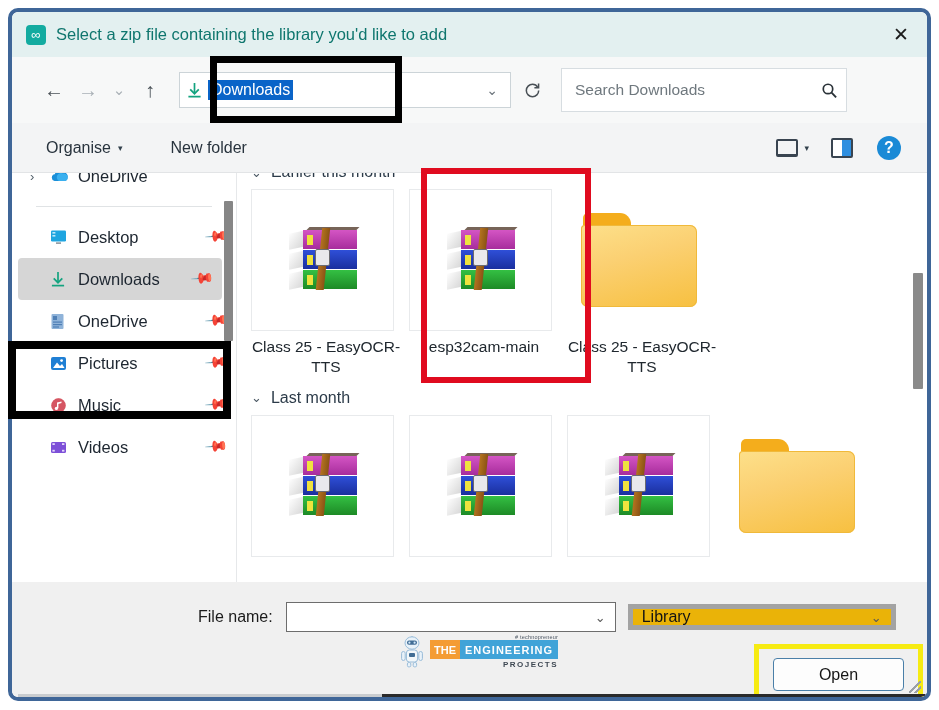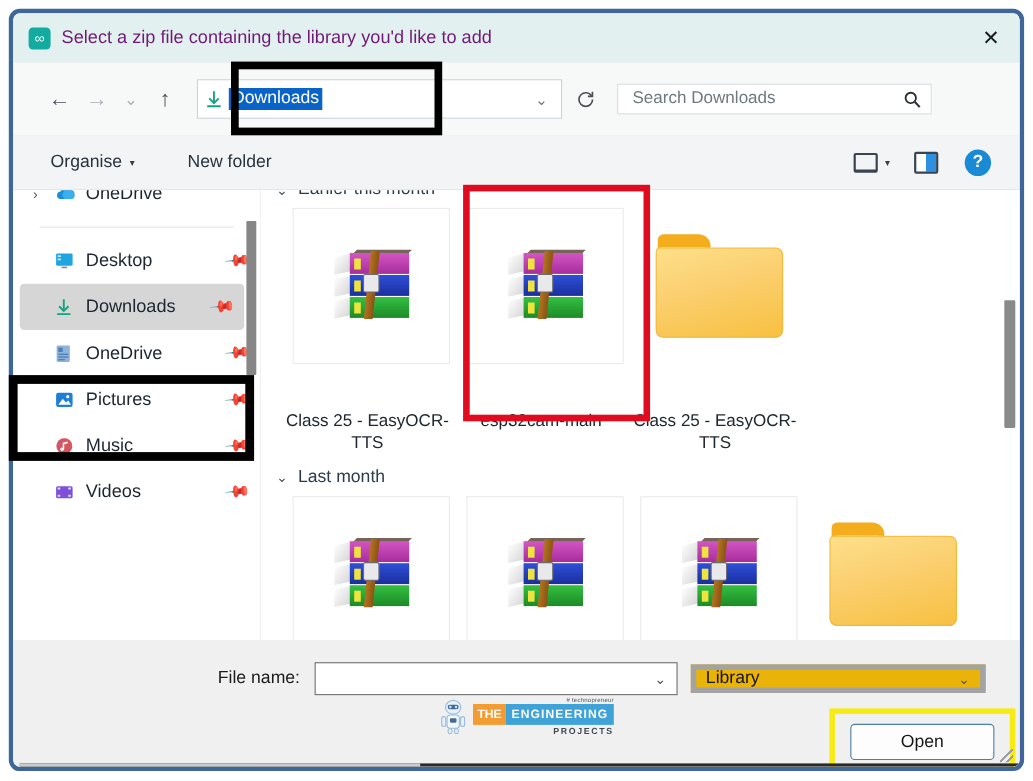--- a/index.html
+++ b/index.html
@@ -41,21 +41,21 @@
     margin-left: 14px;
     border-radius: 4px;
     background: #13aba0;
     display: flex; align-items: center; justify-content: center;
     color: #fff; font-size: 13px; line-height: 1;
     flex: none;
   }
   #title-text {
     margin-left: 10px;
     font-size: 16.5px;
-    color: #701a75;
+    color: #0f766e;
     white-space: nowrap;
   }
   #close-btn {
     position: absolute; right: 0; top: 0;
     width: 52px; height: 45px;
     display: flex; align-items: center; justify-content: center;
     font-size: 19px; color: #1b1b1b; cursor: pointer;
   }
 
   
@@ -98,21 +98,21 @@
     font-size: 14px; color: #6d757c;
     cursor: pointer;
   }
   #refresh-btn {
     width: 42px; height: 36px; flex: none;
     display: flex; align-items: center; justify-content: center;
     cursor: pointer;
   }
   #searchbox {
     flex: none; margin-left: 8px;
-    width: 286px; height: 28px;
+    width: 286px; height: 44px;
     background: #fff; border: 1px solid #d7dde1;
     display: flex; align-items: center;
     cursor: text;
   }
   #search-input {
     border: none; outline: none;
     flex: 1;
     font-family: "Liberation Sans", sans-serif;
     font-size: 15.5px; color: #3c4348;
     margin-left: 13px; background: transparent;
@@ -251,24 +251,23 @@
     font-size: 16px; color: #2c3b49;
     cursor: pointer;
   }
   .group-header .gchev { font-size: 13px; color: #4b5864; }
   .tile-row {
     display: flex;
     padding-left: 14px;
   }
   .tile {
     width: 158px; flex: none;
-    display: flex; flex-direction: column; align-items: flex-end;
+    display: flex; flex-direction: column; align-items: flex-start;
     cursor: pointer;
     padding-bottom: 6px;
-    gap: 36px;
   }
   .tile-thumb {
     width: 143px; height: 142px;
     display: flex; align-items: center; justify-content: center;
     border: 1px solid #e8eaec;
   }
   .tile.nobox .tile-thumb { border: none; }
   .tile-label {
     font-size: 15.5px; color: #20282f;
     text-align: center; line-height: 1.28;

